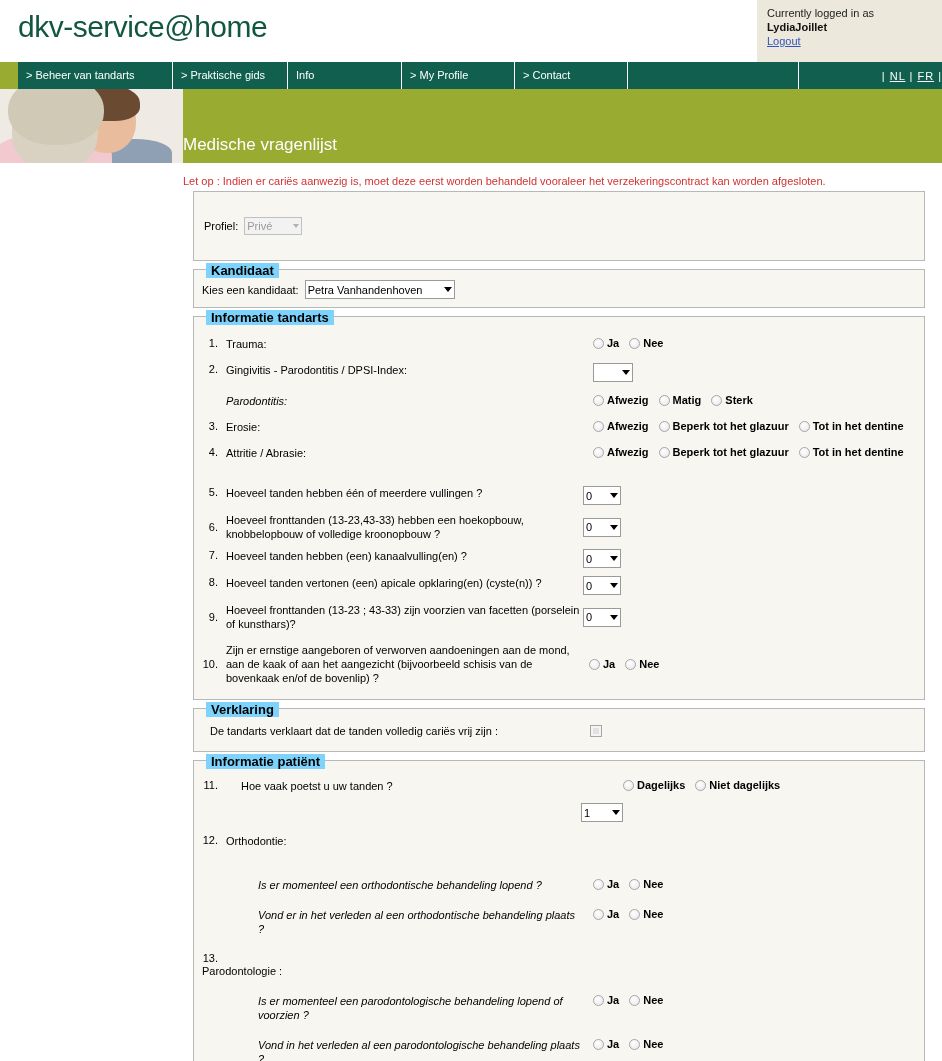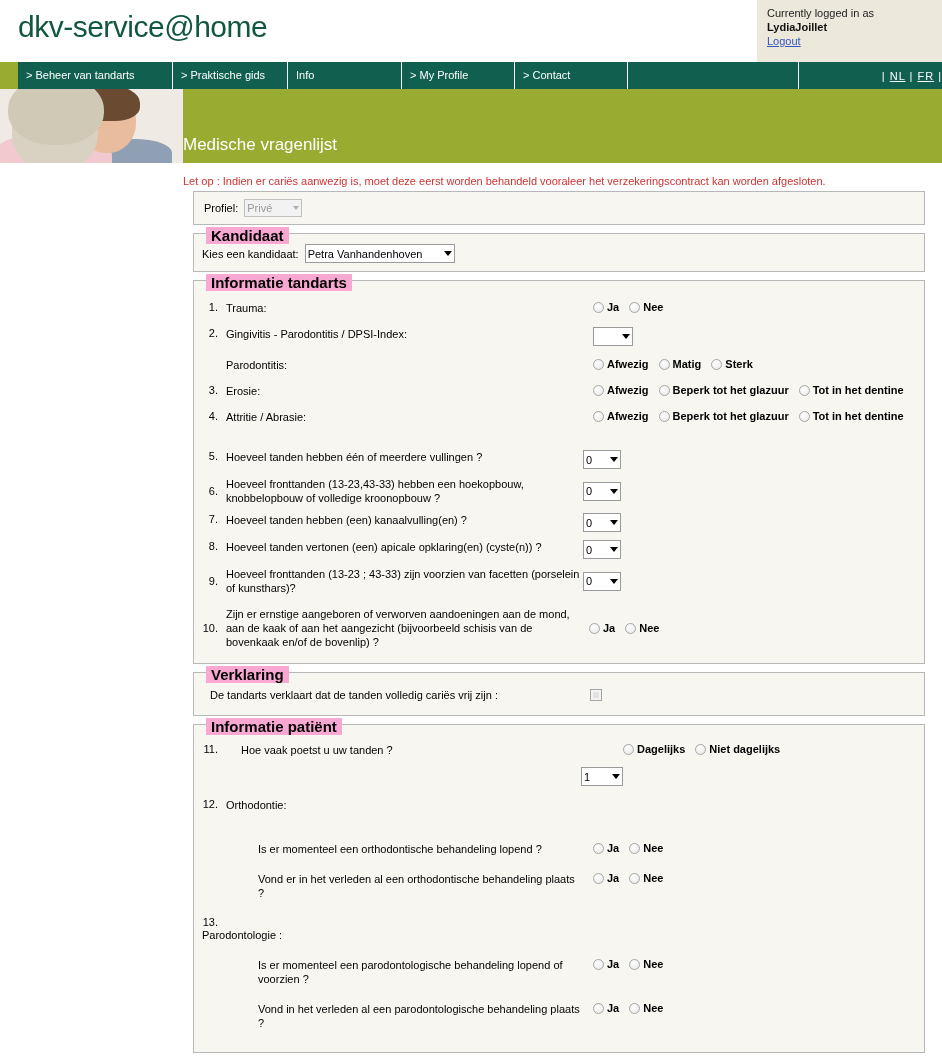--- a/index.html
+++ b/index.html
@@ -101,26 +101,26 @@
     background:#f7f6f1; border:1px solid #b8b8b8;
     margin:0 0 8px 0; position:relative;
   }
   .panel-wrap { margin-left:193px; margin-right:17px; }
 
   .fieldset {
     border:1px solid #b8b8b8; background:#f7f6f1;
     margin:0 0 8px 0; position:relative; padding:12px 8px 10px 8px;
   }
   .legend {
-    position:absolute; top:-7px; left:12px; background:#f9a8d4;
-    padding:0 5px; font-size:15px; font-weight:bold; color:#000;
-  }
-
-  
-  .profile-row { padding:7px 10px; display:flex; align-items:center; }
+    position:absolute; top:-7px; left:12px; background:#7dd3fc;
+    padding:0 5px; font-size:13px; font-weight:bold; color:#000;
+  }
+
+  
+  .profile-row { padding:25px 10px; display:flex; align-items:center; }
   .profile-label { font-size:11px; margin-right:6px; }
 
   
   select, .fakesel {
     font-family:"Liberation Sans", sans-serif; font-size:11px;
     border:1px solid #9a9a9a; background:#ffffff; height:18px;
     padding:0 2px;
   }
   .sel-disabled {
     color:#9a9a9a; background:#f2f2f2; border:1px solid #c0c0c0;
@@ -135,21 +135,21 @@
   .cand-label { font-size:11px; margin-right:6px; }
 
   
   .q {
     display:flex; align-items:flex-start;
     padding:6px 0 6px 0;
   }
   .q-num { width:24px; text-align:right; padding-right:8px; font-size:11px; flex:none;}
   .q-num.mid { align-self:center; }
   .q-text { width:355px; font-size:11px; line-height:14px; flex:none;}
-  .q-text.indent { padding-left:32px; width:355px;}
+  .q-text.indent { padding-left:32px; width:355px;font-style:italic;}
   .q-ctrl { flex:1; padding-left:12px; display:flex; align-items:center; }
   .q-ctrl.mid { align-self:center; }
 
   
   .radio-group { display:flex; align-items:center; }
   .radio-opt { display:flex; align-items:center; margin-right:10px; }
   .rad {
     width:11px; height:11px; border-radius:50%;
     border:1px solid #a6a6a6;
     background: radial-gradient(circle at 40% 35%, #ffffff 0%, #f0f0f0 60%, #e2e2e2 100%);

